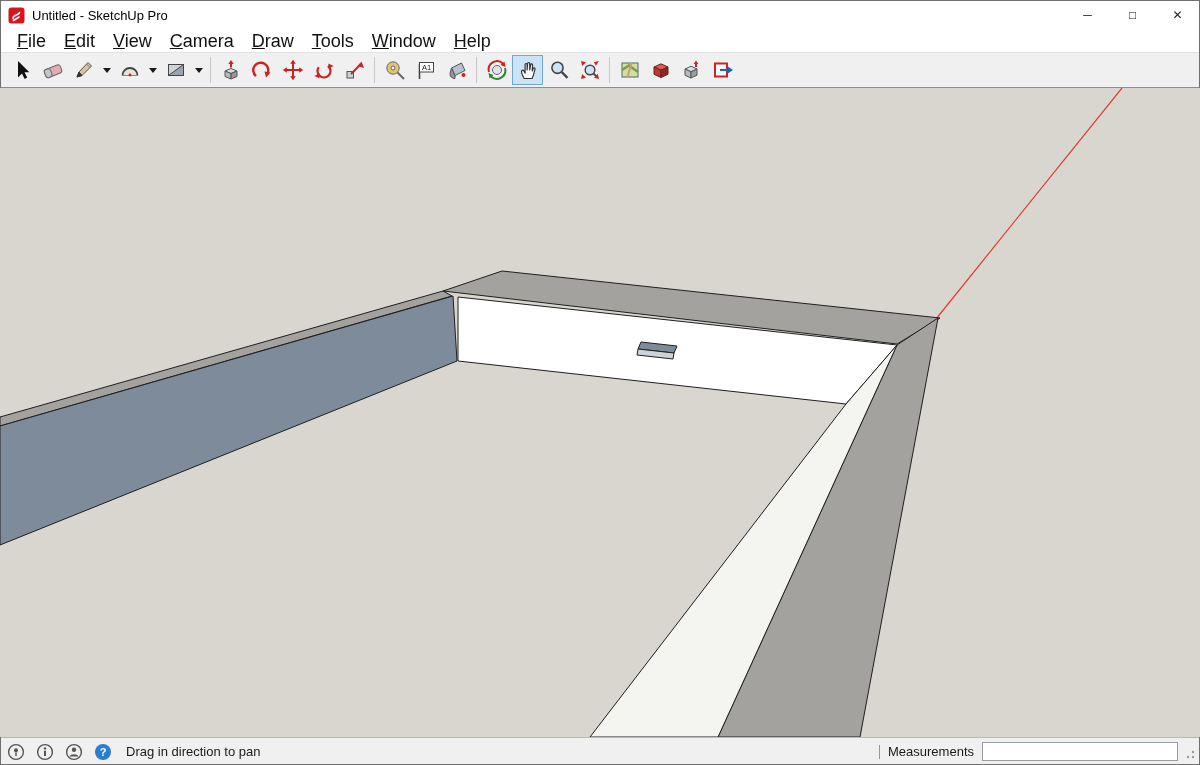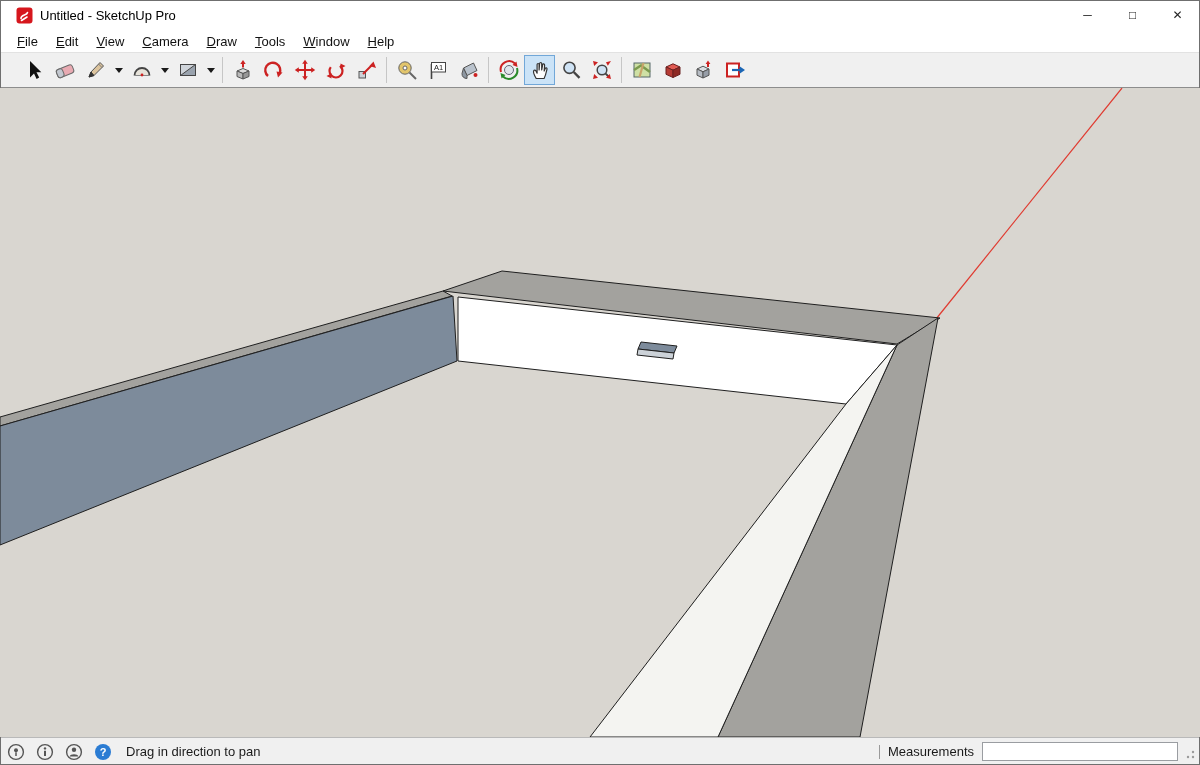--- a/index.html
+++ b/index.html
@@ -1,33 +1,33 @@
 <!DOCTYPE html>
 <html><head>
 <meta charset="utf-8">
 <style>
   * { box-sizing: border-box; margin: 0; padding: 0; }
   html,body { width:1200px; height:765px; overflow:hidden; }
   body { font-family:"Liberation Sans", sans-serif; background:#fff; }
   .window { width:1200px; height:765px; display:flex; flex-direction:column; outline:1px solid #6f6f6f; outline-offset:-1px; background:#fff; }
 
   
-  .titlebar { height:30px; display:flex; align-items:center; background:#fff; padding-left:16px; flex:0 0 auto; }
+  .titlebar { height:30px; display:flex; align-items:center; background:#fff; padding-left:8px; flex:0 0 auto; }
   .titlebar .logo { width:17px; height:17px; margin-right:7px; flex:0 0 auto; }
   .title-text { font-size:13px; color:#000; }
   .title-spacer { flex:1; }
   .win-btn { width:45px; height:30px; line-height:30px; text-align:center; font-size:12px; color:#222; cursor:default; }
 
   
-  .menubar { height:22px; display:flex; align-items:center; background:#fff; padding-left:8px; flex:0 0 auto; font-size:13px; color:#111; }
+  .menubar { height:22px; display:flex; align-items:center; background:#fff; padding-left:8px; flex:0 0 auto; font-size:18px; color:#111; }
   .menu-item { padding:2px 9px; cursor:default; }
   .menu-item u { text-decoration:underline; }
 
   
-  .toolbar { height:36px; flex:0 0 auto; background:#f0f0f0; border-top:1px solid #e2e2e2; border-bottom:1px solid #8d8d8d; display:flex; align-items:center; padding-left:18px; }
+  .toolbar { height:36px; flex:0 0 auto; background:#f0f0f0; border-top:1px solid #e2e2e2; border-bottom:1px solid #8d8d8d; display:flex; align-items:center; padding-left:6px; }
   .tb { width:31px; height:30px; border:1px solid transparent; background:transparent; display:flex; align-items:center; justify-content:center; padding:0; cursor:default; }
   .tb.active { background:#cbe3f7; border-color:#71a7d8; }
   .tb.dd { width:15px; }
   .tb svg { display:block; }
   .tri-down { width:0; height:0; border:4px solid transparent; border-top:5px solid #1a1a1a; margin-top:5px; }
   .tb-sep { width:1px; height:26px; background:#c6c6c6; margin:0 4px; flex:0 0 auto; }
   svg text { font-family:"Liberation Sans", sans-serif; }
 
   
   .viewport { position:relative; height:649px; flex:0 0 auto; overflow:hidden; }

